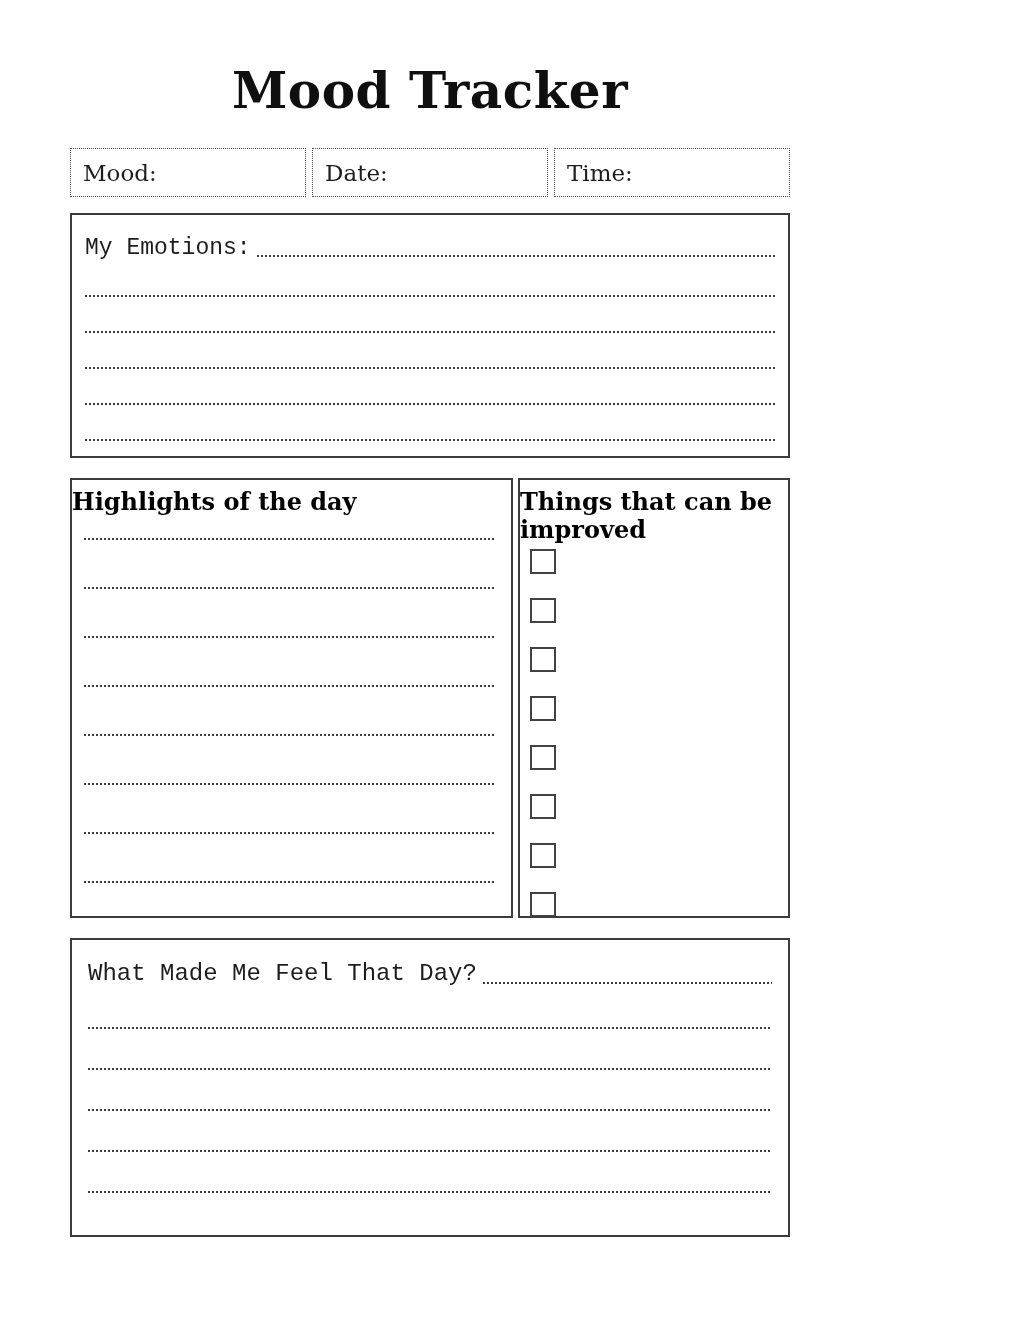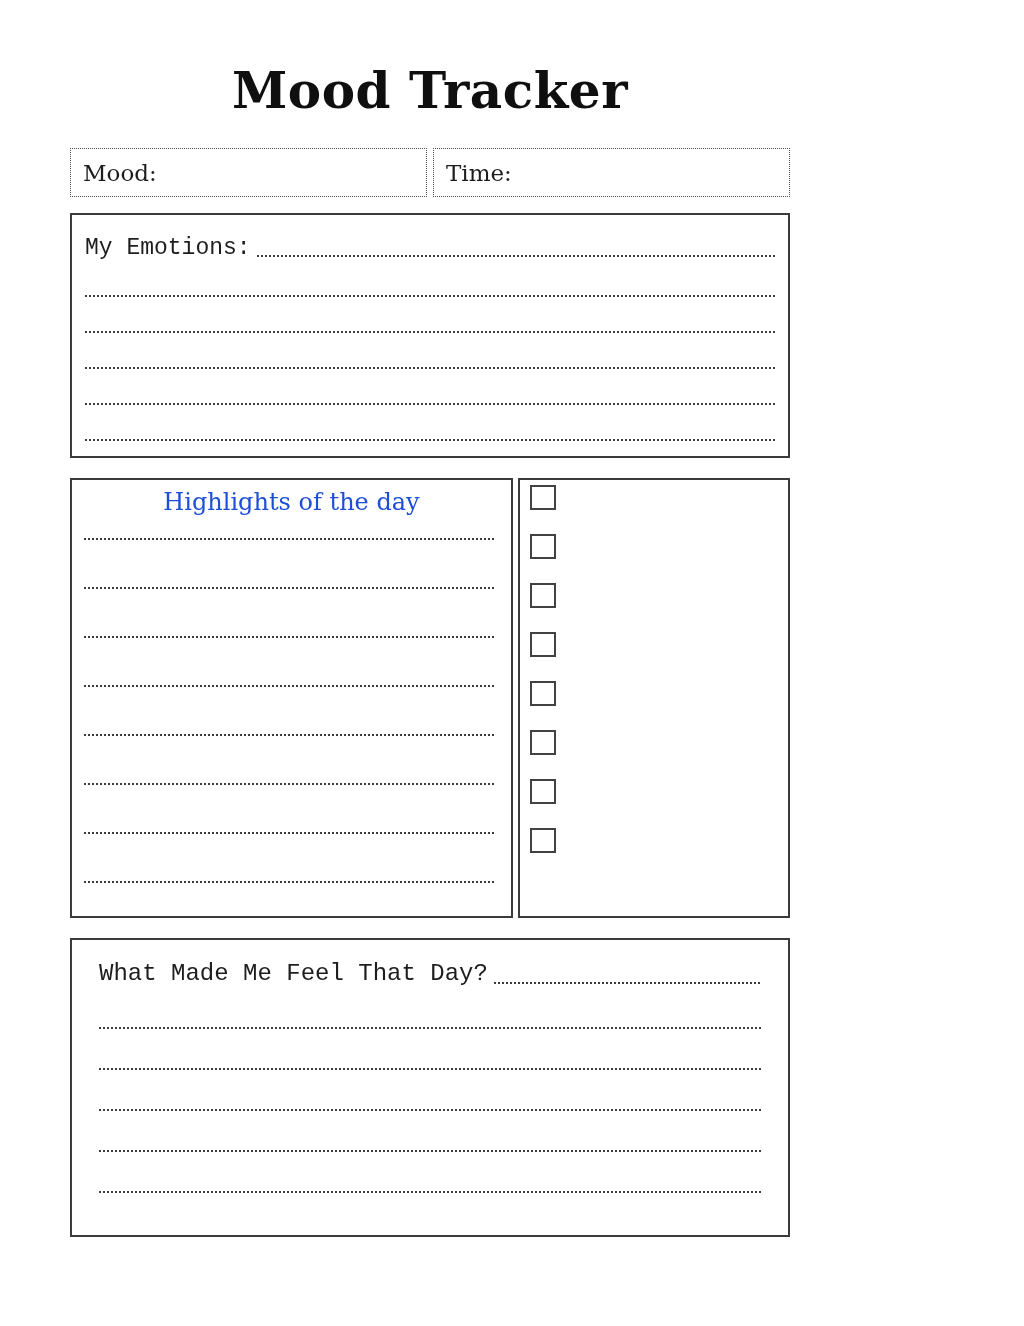--- a/index.html
+++ b/index.html
@@ -87,23 +87,23 @@
     gap: 5px;
     margin-top: 20px;
     height: 440px;
   }
   .highlights-box { flex: 0 0 443px; }
   .improve-box { flex: 1; }
   .box-title {
     margin: 8px 0 0 0;
     font-size: 24px;
     line-height: 28px;
-    text-align: center;
-    font-weight: normal;
-    color: #1d4ed8;
+    text-align: left;
+    font-weight: bold;
+    color: #000000;
   }
   .highlights-lines { padding: 0 16px 0 12px; }
   .highlights-lines .rule { margin-top: 47px; }
   .highlights-lines .rule:first-child { margin-top: 22px; }
 
   .checkbox-stack {
     margin: 5px 0 0 10px;
     display: flex;
     flex-direction: column;
     gap: 24px;
@@ -113,38 +113,41 @@
     width: 26px;
     height: 25px;
     border: 2px solid #424242;
     background: #fff;
   }
 
   
   .reflection {
     margin-top: 20px;
     height: 299px;
-    padding: 0 27px;
+    padding: 0 16px;
   }
   .reflection .label-row { margin-top: 20px; height: 28px; }
   .reflection .inline-label { font-size: 24px; line-height: 28px; }
   .reflection .rule { margin-top: 39px; }
 </style>
 </head>
 <body>
 
 <div class="page">
 
   <h1 class="title">Mood Tracker</h1>
 
   <div class="fields-row">
     <div class="field">
       <span class="field-label">Mood:</span>
     </div>
     <div class="field">
+      <span class="field-label">Date:</span>
+    </div>
+    <div class="field">
       <span class="field-label">Time:</span>
     </div>
   </div>
 
   <div class="box emotions">
     <div class="label-row">
       <span class="inline-label">My Emotions:</span>
       <span class="dotline"></span>
     </div>
     <div>
@@ -166,20 +169,21 @@
           <div class="rule"></div>
           <div class="rule"></div>
           <div class="rule"></div>
           <div class="rule"></div>
           <div class="rule"></div>
           <div class="rule"></div>
         </div>
     </div>
 
     <div class="box improve-box">
+      <h2 class="box-title">Things that can be improved</h2>
       <div class="checkbox-stack">
           <div class="checkbox"></div>
           <div class="checkbox"></div>
           <div class="checkbox"></div>
           <div class="checkbox"></div>
           <div class="checkbox"></div>
           <div class="checkbox"></div>
           <div class="checkbox"></div>
           <div class="checkbox"></div>
         </div>

